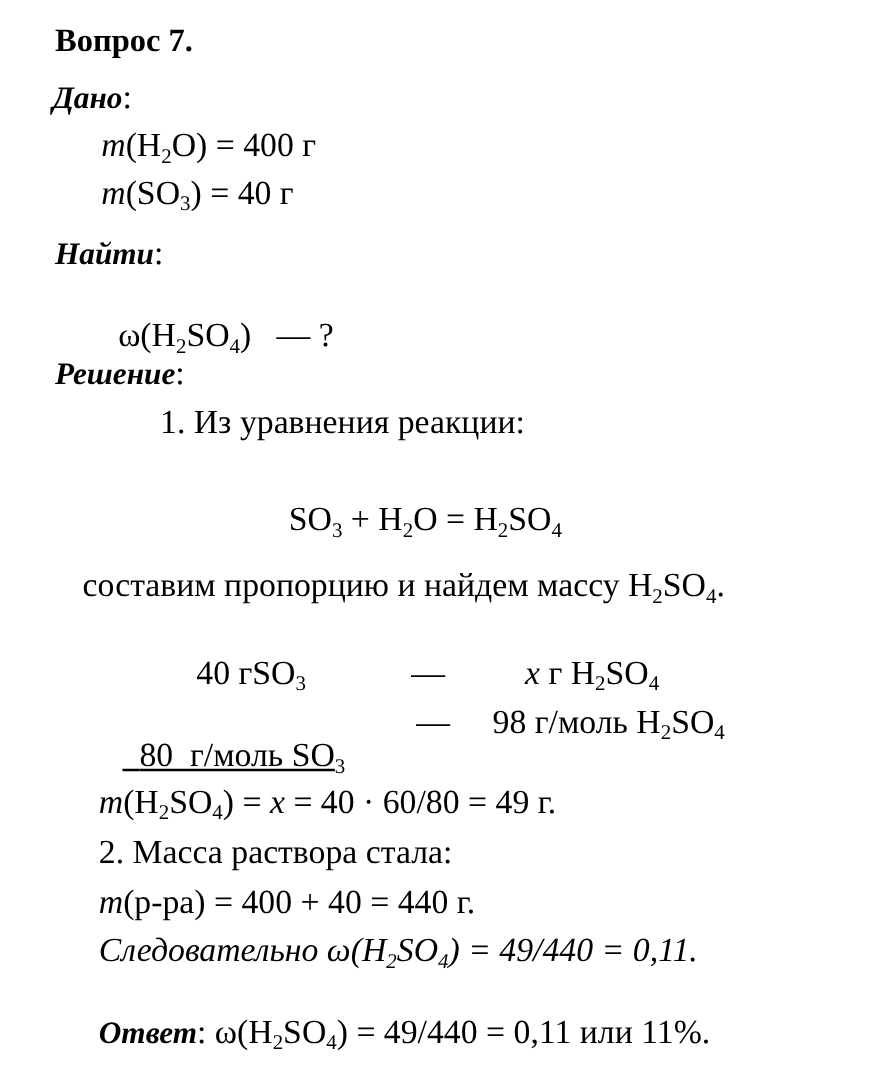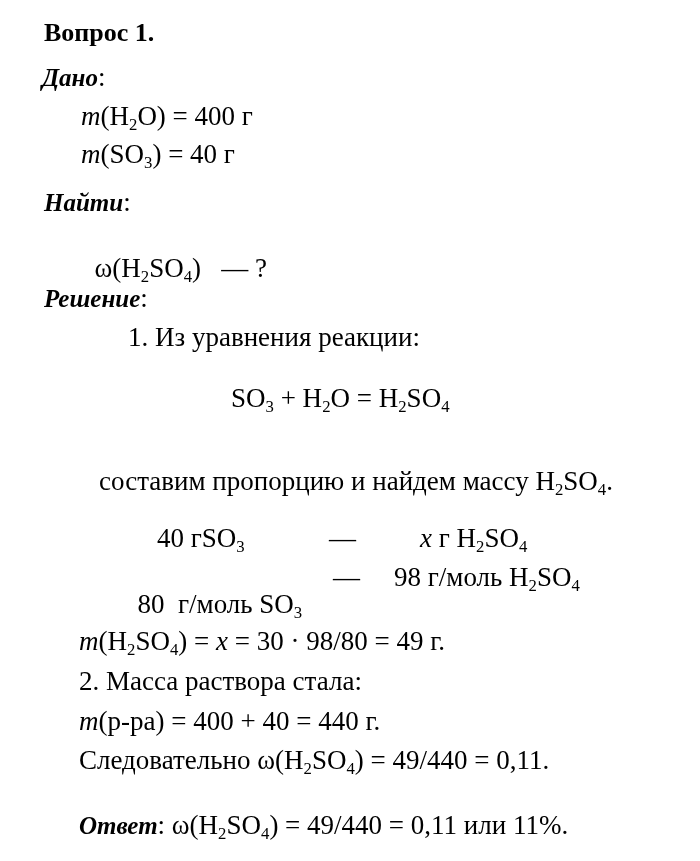--- a/index.html
+++ b/index.html
@@ -34,21 +34,21 @@
   .it { font-style: italic; }
   sub {
     font-size: 0.62em;
     vertical-align: -0.32em;
     line-height: 0;
   }
 </style>
 </head>
 <body>
 
-<div class="line heading" style="left:44px; top:20px;">Вопрос 1.</div>
+<div class="line heading" style="left:44px; top:20px;">Вопрос 7.</div>
 
 <div class="line" style="left:42px; top:64px;">
   <span class="label">Дано</span><span class="colon">:</span>
 </div>
 <div class="line" style="left:81px; top:103px;">
   <span class="it">m</span><span>(H</span><sub>2</sub><span>O) = 400 г</span>
 </div>
 <div class="line" style="left:81px; top:141px;text-align:center;">
   <span class="it">m</span><span>(SO</span><sub>3</sub><span>) = 40 г</span>
 </div>
@@ -58,53 +58,53 @@
 </div>
 <div class="line" style="left:81px; top:228px; white-space:pre;">
   <span>ω(H</span><sub>2</sub><span>SO</span><sub>4</sub><span style="white-space:pre;">)   — ?</span>
 </div>
 
 <div class="line" style="left:44px; top:285px;text-align:center;">
   <span class="label">Решение</span><span class="colon">:</span>
 </div>
 <div class="line" style="left:84px; top:324px;margin-left:44px;">1. Из уравнения реакции:</div>
 
-<div class="line" style="left:231px; top:385px;">
+<div class="line" style="left:231px; top:402px;">
   <span>SO</span><sub>3</sub><span style="white-space:pre;"> + H</span><sub>2</sub><span>O = H</span><sub>2</sub><span>SO</span><sub>4</sub>
 </div>
 
-<div class="line" style="left:66px; top:468px;margin-left:33px;">
+<div class="line" style="left:66px; top:455px;">
   <span>составим пропорцию и найдем массу H</span><sub>2</sub><span>SO</span><sub>4</sub><span>.</span>
 </div>
 
 <div class="line" style="left:157px; top:525px;">
   <span>40 гSO</span><sub>3</sub>
 </div>
 <div class="line" style="left:329px; top:525px;">—</div>
 <div class="line" style="left:420px; top:525px;">
   <span class="it">x</span><span style="white-space:pre;margin-top:31px;"> г H</span><sub>2</sub><span>SO</span><sub>4</sub>
 </div>
 
-<div class="line" style="left:124px; top:564px; white-space:pre;">
+<div class="line" style="left:98px; top:564px; white-space:pre;text-decoration:underline;">
   <span style="white-space:pre;">80  г/моль SO</span><sub>3</sub>
 </div>
 <div class="line" style="left:333px; top:564px;">—</div>
 <div class="line" style="left:378px; top:564px;margin-left:16px;">
   <span>98 г/моль H</span><sub>2</sub><span>SO</span><sub>4</sub>
 </div>
 
 <div class="line" style="left:79px; top:628px;">
-  <span class="it">m</span><span>(H</span><sub>2</sub><span>SO</span><sub>4</sub><span style="white-space:pre;">) = </span><span class="it">x</span><span style="white-space:pre;"> = 30 · 98/80 = 49 г.</span>
+  <span class="it">m</span><span>(H</span><sub>2</sub><span>SO</span><sub>4</sub><span style="white-space:pre;">) = </span><span class="it">x</span><span style="white-space:pre;"> = 40 · 60/80 = 49 г.</span>
 </div>
 
 <div class="line" style="left:79px; top:668px;">2. Масса раствора стала:</div>
 
 <div class="line" style="left:79px; top:708px;">
   <span class="it">m</span><span>(р-ра) = 400 + 40 = 440 г.</span>
 </div>
 
-<div class="line" style="left:79px; top:747px;">
+<div class="line" style="left:79px; top:747px;font-style:italic;">
   <span>Следовательно ω(H</span><sub>2</sub><span>SO</span><sub>4</sub><span>) = 49/440 = 0,11.</span>
 </div>
 
 <div class="line" style="left:79px; top:812px;">
   <span class="label">Ответ</span><span class="colon">:</span><span style="white-space:pre;"> ω(H</span><sub>2</sub><span>SO</span><sub>4</sub><span>) = 49/440 = 0,11 или 11%.</span>
 </div>
 
 </body></html>

